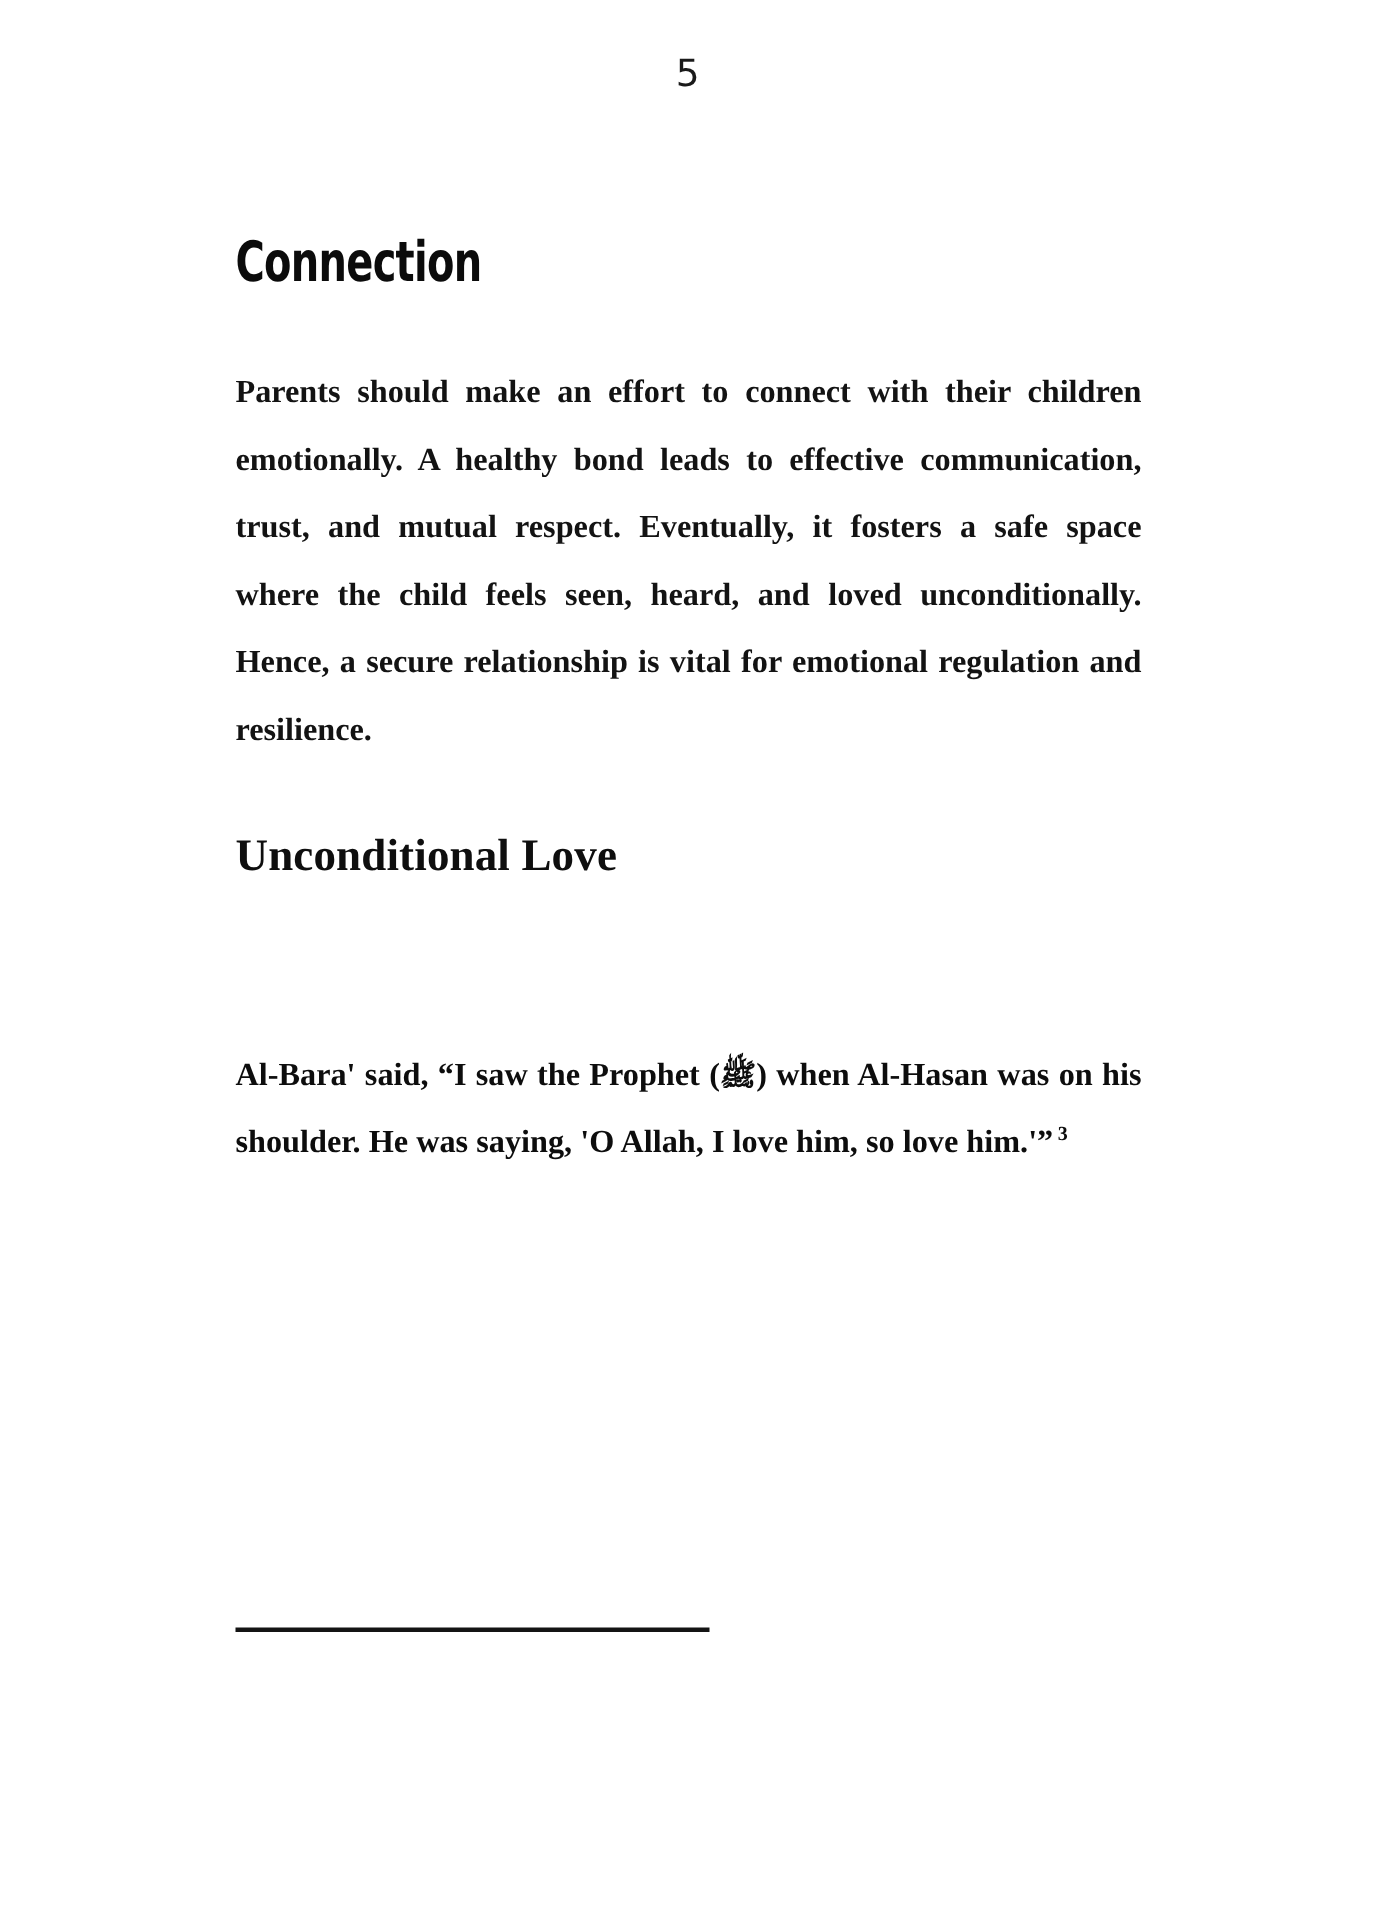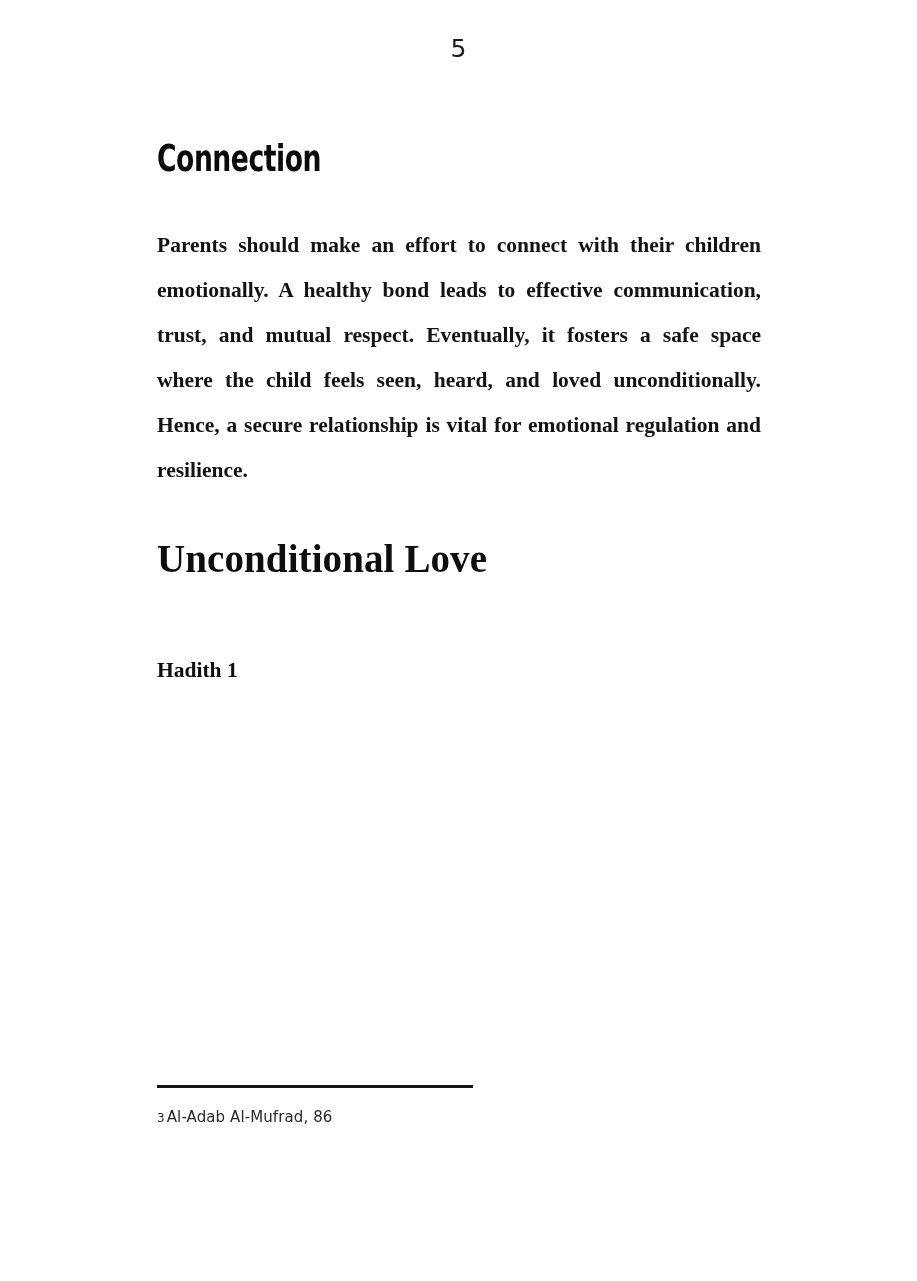--- a/index.html
+++ b/index.html
@@ -35,21 +35,21 @@
     font-weight: 400;
     color: #1a1a1a;
     letter-spacing: 0.2px;
     line-height: 1;
   }
 
   
   .content {
     position: absolute;
     left: 157px;
-    top: 124px;
+    top: 140px;
     width: 604px;
   }
 
   
   .heading-display {
     font-family: "DejaVu Sans Condensed", "Liberation Sans Narrow",
                  "DejaVu Sans", "Liberation Sans", sans-serif;
     font-weight: 700;
     font-size: 37px;
     line-height: 1.05;
@@ -64,21 +64,21 @@
   }
   .heading-display-wrap {
     margin: 16px 0 0 0;
     height: 42px;
   }
 
   
   .heading-serif {
     font-family: "Liberation Serif", "DejaVu Serif", serif;
     font-weight: 700;
-    font-size: 39px;
+    font-size: 30px;
     line-height: 1.1;
     color: #0e0e0e;
     margin: 0;
     letter-spacing: 0.1px;
   }
 
   
   .heading-sub {
     font-family: "Liberation Serif", "DejaVu Serif", serif;
     font-weight: 700;
@@ -175,25 +175,24 @@
 
     <div class="sp-after-para-1"></div>
 
     <h2 class="heading-serif">Unconditional Love</h2>
 
     <div class="sp-after-h2"></div>
 
 
     <div class="sp-after-para-2"></div>
 
-    <h3 class="heading-sub">Hadith 1</h3>
 
     <div class="sp-after-h3"></div>
 
+    <p class="para para-bold"><span>Al-Bara' said, “I saw the Prophet (</span><span class="arabic-glyph">ﷺ</span><span>) when Al-Hasan was on his shoulder. He was saying, 'O Allah, I love him, so love him.'”</span><sup class="fn-ref">3</sup></p>
 
   </div>
 
   <div class="footnote-area">
     <div class="footnote-rule"></div>
-    <p class="footnote-text"><span class="footnote-marker">3</span><span>Al-Adab Al-Mufrad, 86</span></p>
   </div>
 
 </div>
 
 </body></html>

